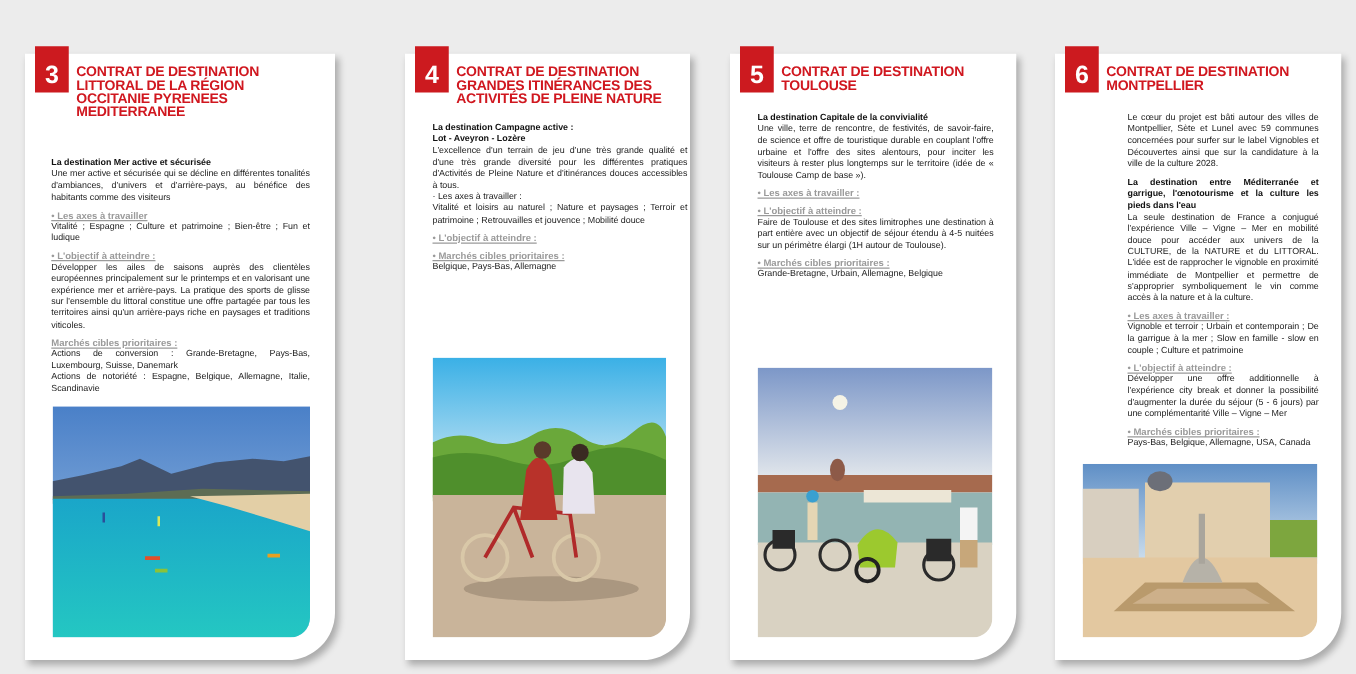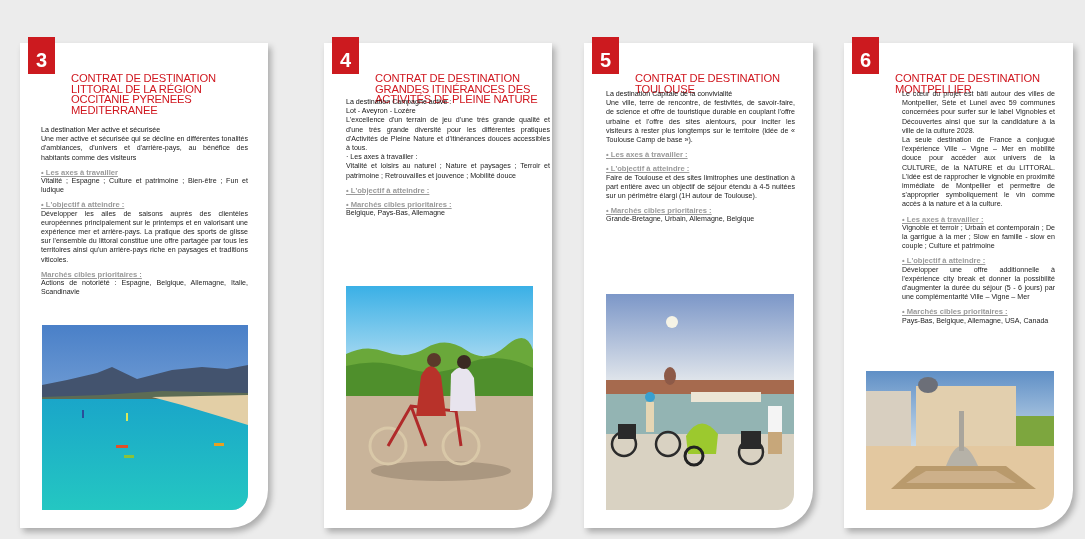--- a/index.html
+++ b/index.html
@@ -11,30 +11,30 @@
     position:absolute; top:43px; height:485px; background:#fff;
     border-bottom-right-radius:38px;
     box-shadow: 3px 4px 6px rgba(0,0,0,0.28);
   }
   .badge {
     position:absolute; top:-6px; left:8px; width:27px; height:37px; background:#cc1a1f;
     color:#fff; font-weight:bold; font-size:20px; line-height:1;
     display:flex; align-items:flex-end; justify-content:center; padding-bottom:4px; box-sizing:border-box;
   }
   .title {
-    position:absolute; top:10px; left:51px; right:6px;
-    color:#d0171f; font-weight:normal; font-size:11.2px; line-height:10.5px; letter-spacing:-0.2px;
-    white-space:pre-line; text-transform:uppercase;margin-top:20px;
+    position:absolute; top:10px; left:41px; right:6px;
+    color:#d0171f; font-weight:bold; font-size:11.2px; line-height:10.5px; letter-spacing:-0.2px;
+    white-space:pre-line; text-transform:uppercase;
   }
   .body {
     position:absolute; left:22px; right:18px; font-size:7.1px; line-height:9.2px; color:#222;
     text-align:justify;
   }
   .body p { margin:0; }
-  .bold { font-weight:normal; color:#111; }
+  .bold { font-weight:bold; color:#111; }
   .sub { color:#9a9a9a; font-weight:bold; text-decoration:underline; margin-top:5px !important; font-size:7.6px; }
   .gap { margin-top:6px !important; }
   .photo { position:absolute; border-bottom-right-radius:16px; overflow:hidden; }
   .photo svg { display:block; width:100%; height:100%; }
 </style>
 </head>
 <body>
 
 <div class="card" style="left:20px; width:248px;">
   <div class="badge">3</div>
@@ -43,20 +43,21 @@
 OCCITANIE PYRENEES
 MEDITERRANEE</div>
   <div class="body" style="top:83px; left:21px; right:20px;">
     <p class="bold">La destination Mer active et sécurisée</p>
     <p>Une mer active et sécurisée qui se décline en différentes tonalités d'ambiances, d'univers et d'arrière-pays, au bénéfice des habitants comme des visiteurs</p>
     <p class="sub">• Les axes à travailler</p>
     <p>Vitalité ; Espagne ; Culture et patrimoine ; Bien-être ; Fun et ludique</p>
     <p class="sub">• L'objectif à atteindre :</p>
     <p>Développer les ailes de saisons auprès des clientèles européennes principalement sur le printemps et en valorisant une expérience mer et arrière-pays. La pratique des sports de glisse sur l'ensemble du littoral constitue une offre partagée par tous les territoires ainsi qu'un arrière-pays riche en paysages et traditions viticoles.</p>
     <p class="sub">Marchés cibles prioritaires :</p>
+    <p>Actions de conversion : Grande-Bretagne, Pays-Bas, Luxembourg, Suisse, Danemark</p>
     <p>Actions de notoriété : Espagne, Belgique, Allemagne, Italie, Scandinavie</p>
   </div>
   <div class="photo" style="left:22px; top:282px; width:206px; height:185px;">
     <svg viewBox="0 0 206 185" preserveAspectRatio="none">
       <defs>
         <linearGradient id="sky3" x1="0" y1="0" x2="0" y2="1">
             <stop offset="0" stop-color="#4a80c8"></stop>
             <stop offset="1" stop-color="#a9c7e6"></stop>
           </linearGradient>
         <linearGradient id="sea3" x1="0" y1="0" x2="0" y2="1">
@@ -159,20 +160,21 @@
     </svg>
   </div>
 </div>
 
 <div class="card" style="left:844px; width:229px;">
   <div class="badge">6</div>
   <div class="title">CONTRAT DE DESTINATION
 MONTPELLIER</div>
   <div class="body" style="top:47px; left:22px; right:18px;margin-left:36px;">
     <p>Le cœur du projet est bâti autour des villes de Montpellier, Sète et Lunel avec 59 communes concernées pour surfer sur le label Vignobles et Découvertes ainsi que sur la candidature à la ville de la culture 2028.</p>
+    <p class="bold gap">La destination entre Méditerranée et garrigue, l'œnotourisme et la culture les pieds dans l'eau</p>
     <p>La seule destination de France a conjugué l'expérience Ville – Vigne – Mer en mobilité douce pour accéder aux univers de la CULTURE, de la NATURE et du LITTORAL. L'idée est de rapprocher le vignoble en proximité immédiate de Montpellier et permettre de s'approprier symboliquement le vin comme accès à la nature et à la culture.</p>
     <p class="sub">• Les axes à travailler :</p>
     <p>Vignoble et terroir ; Urbain et contemporain ; De la garrigue à la mer ; Slow en famille - slow en couple ; Culture et patrimoine</p>
     <p class="sub">• L'objectif à atteindre :</p>
     <p>Développer une offre additionnelle à l'expérience city break et donner la possibilité d'augmenter la durée du séjour (5 - 6 jours) par une complémentarité Ville – Vigne – Mer</p>
     <p class="sub">• Marchés cibles prioritaires :</p>
     <p>Pays-Bas, Belgique, Allemagne, USA, Canada</p>
   </div>
   <div class="photo" style="left:22px; top:328px; width:188px; height:139px;">
     <svg viewBox="0 0 188 139" preserveAspectRatio="none">

